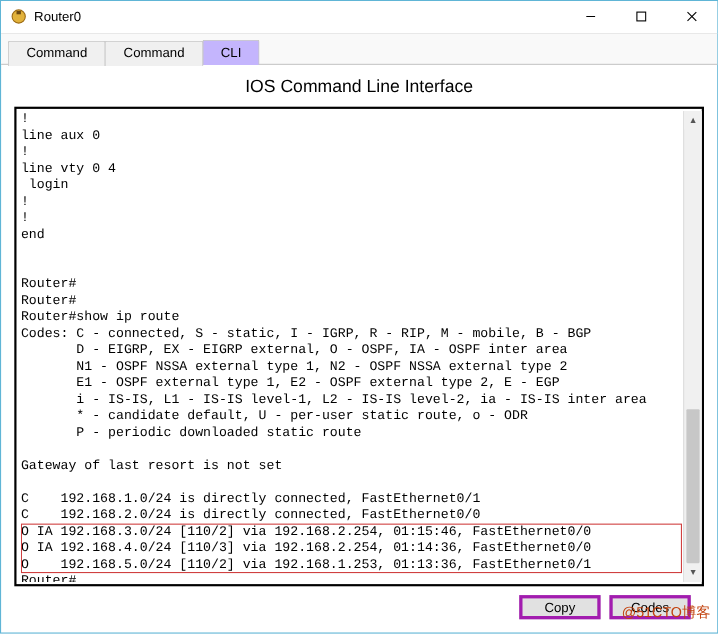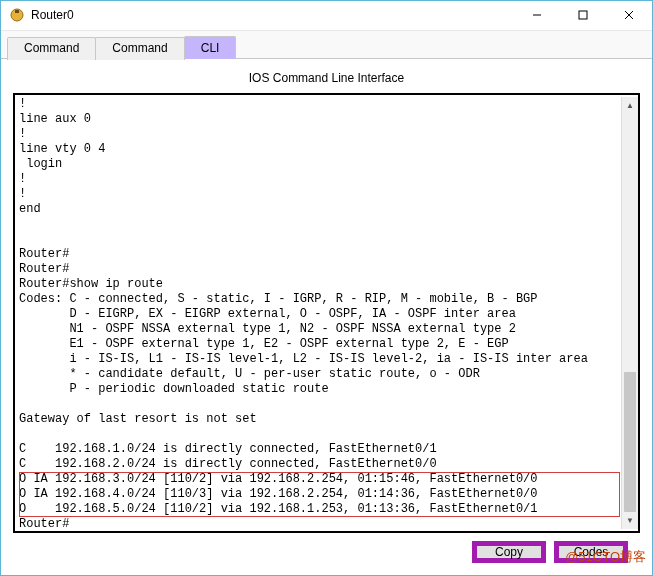--- a/index.html
+++ b/index.html
@@ -72,21 +72,21 @@
   }
   .content {
     flex: 1;
     display: flex;
     flex-direction: column;
     padding: 8px 12px 8px 12px;
     overflow: hidden;
   }
   .cli-title {
     text-align: center;
-    font-size: 12px;
+    font-size: 16px;
     font-family: Tahoma, sans-serif;
     margin: 4px 0 8px 0;
   }
   .terminal-wrap {
     flex: 1;
     border: 2px solid #000;
     position: relative;
     display: flex;
     overflow: hidden;
     padding: 2px 0 2px 4px;
@@ -126,21 +126,21 @@
   }
   .bottom-bar {
     display: flex;
     justify-content: flex-end;
     gap: 8px;
     padding: 8px 12px 4px 0;
   }
   .action-btn {
     width: 74px;
     height: 22px;
-    border: 5px solid #a21caf;
+    border: 3px solid #a21caf;
     background: #e1e1e1;
     font-size: 12px;
     display:flex;align-items:center;justify-content:center;
     cursor: pointer;
   }
   .watermark {
     position: absolute;
     right: 6px; bottom: 9px;
     color: #c2410c;
     font-size: 13px;

